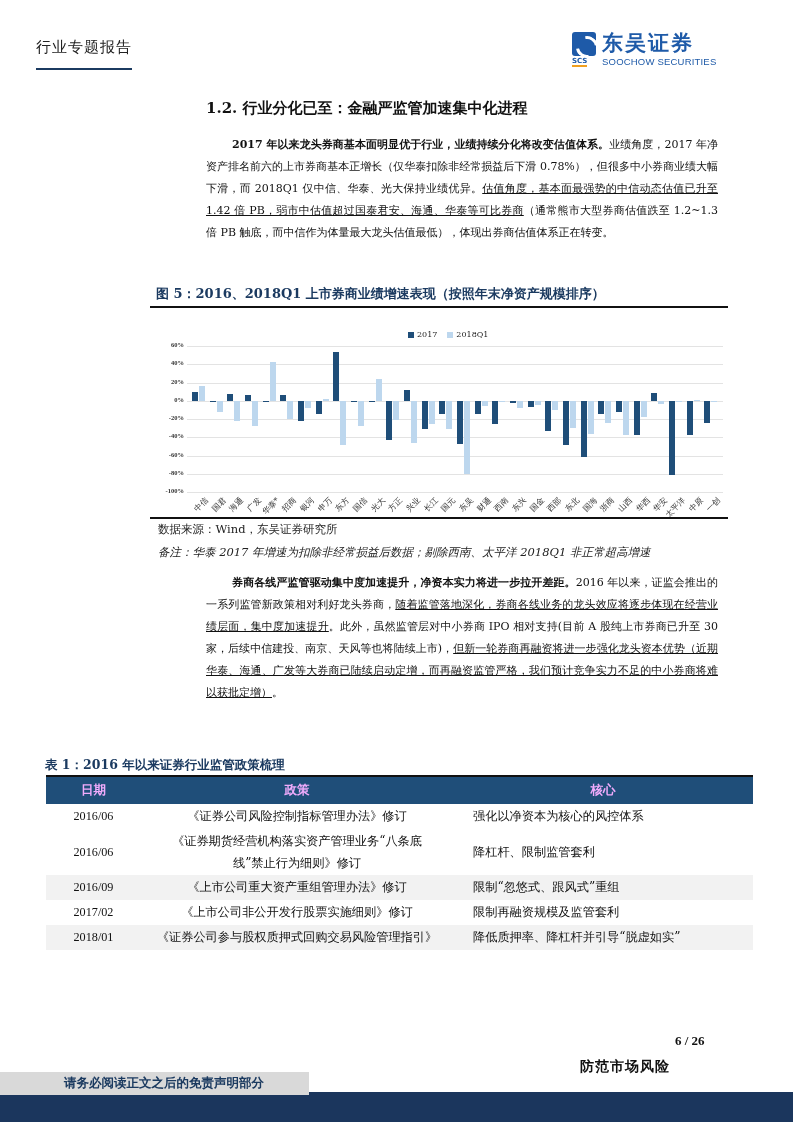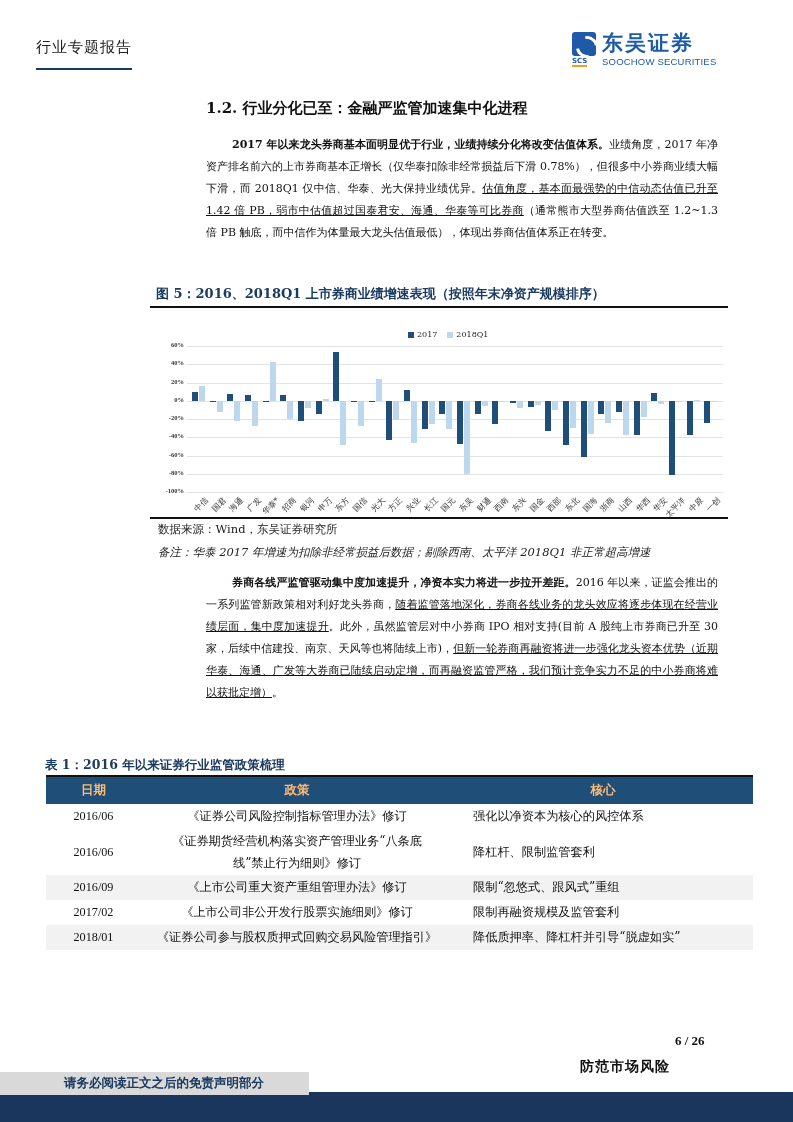--- a/index.html
+++ b/index.html
@@ -36,21 +36,21 @@
   .bar { position: absolute; width: 6px; }
   .xlabel { position: absolute; top: 172px; font-size: 8px; color: #333; transform: rotate(-45deg); transform-origin: right top; white-space: nowrap; text-align: right; }
 
   .source { position: absolute; left: 158px; top: 522px; font-size: 11.5px; color: #222; }
   .note { position: absolute; left: 158px; top: 545px; font-size: 11.5px; color: #222; font-style: italic; }
   .fig-bottom-rule { position: absolute; left: 150px; top: 517px; width: 578px; height: 2px; background: #111; }
 
   .table-title { position: absolute; left: 45px; top: 757px; font-size: 12.5px; font-weight: bold; color: #1b3a60; }
   .table-toprule { position: absolute; left: 46px; top: 775px; width: 707px; height: 2px; background: #111; }
   table.policy { position: absolute; left: 46px; top: 777px; width: 707px; border-collapse: collapse; font-size: 12.2px; }
-  table.policy th { background: #1f4e79; color: #fdba74; font-weight: bold; height: 27px; font-size: 12.5px; }
+  table.policy th { background: #1f4e79; color: #f0abfc; font-weight: bold; height: 27px; font-size: 12.5px; }
   table.policy td { height: 25px; }
   table.policy tr.alt td { background: #f2f2f2; }
   table.policy tr.tall td { height: 46px; line-height: 22px; }
   table.policy td.c1 { width: 95px; text-align: center; font-family: "Liberation Serif", serif; }
   table.policy td.c2 { width: 312px; text-align: center; }
   table.policy td.c3 { padding-left: 20px; }
 
   .page-num { position: absolute; left: 675px; top: 1033px; font-size: 13px; font-weight: bold; font-family: "Liberation Serif", serif; }
   .footer-inst { position: absolute; left: 580px; top: 1058px; font-size: 14px; font-weight: bold; letter-spacing: 1px; }
   .disclaimer-box { position: absolute; left: 0; top: 1072px; width: 309px; height: 23px; background: #d9d9d9; }

